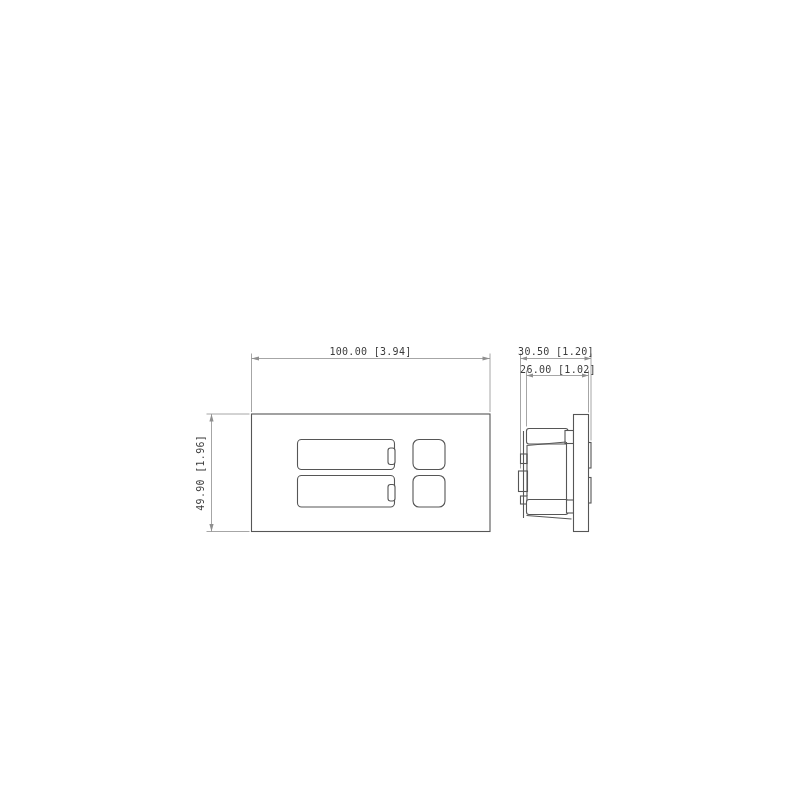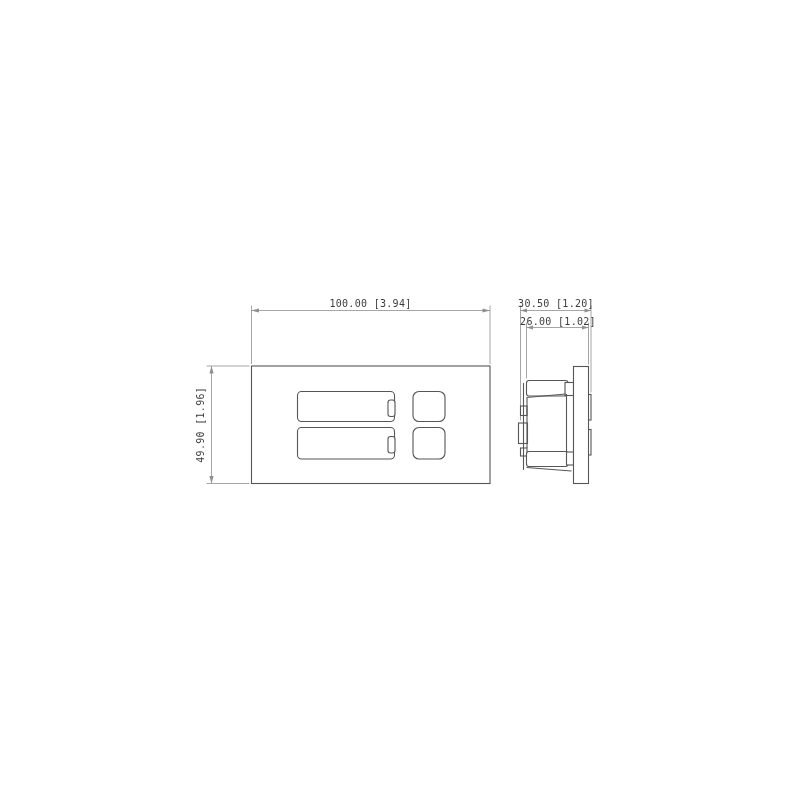--- a/index.html
+++ b/index.html
@@ -7,20 +7,21 @@
     --line:#565656;
     --dim:#8f8f8f;
     --text:#3c3c3c;
   }
   html,body{margin:0;padding:0;background:var(--bg);}
   .canvas{
     position:relative;
     width:800px;height:639px;
     background:var(--bg);
     font-family:"DejaVu Sans Mono","Liberation Mono",monospace;
+    margin-top:48px;
   }
   svg{position:absolute;left:0;top:0;}
   .part{stroke:var(--line);stroke-width:1.1;fill:var(--bg);}
   .partline{stroke:var(--line);stroke-width:1.1;fill:none;}
   .ext{stroke:var(--dim);stroke-width:0.8;fill:none;}
   .dimline{stroke:var(--dim);stroke-width:0.8;fill:none;}
   .arrow{fill:var(--dim);stroke:none;}
   .dimtext{
     fill:var(--text);
     font-family:"DejaVu Sans Mono","Liberation Mono",monospace;

